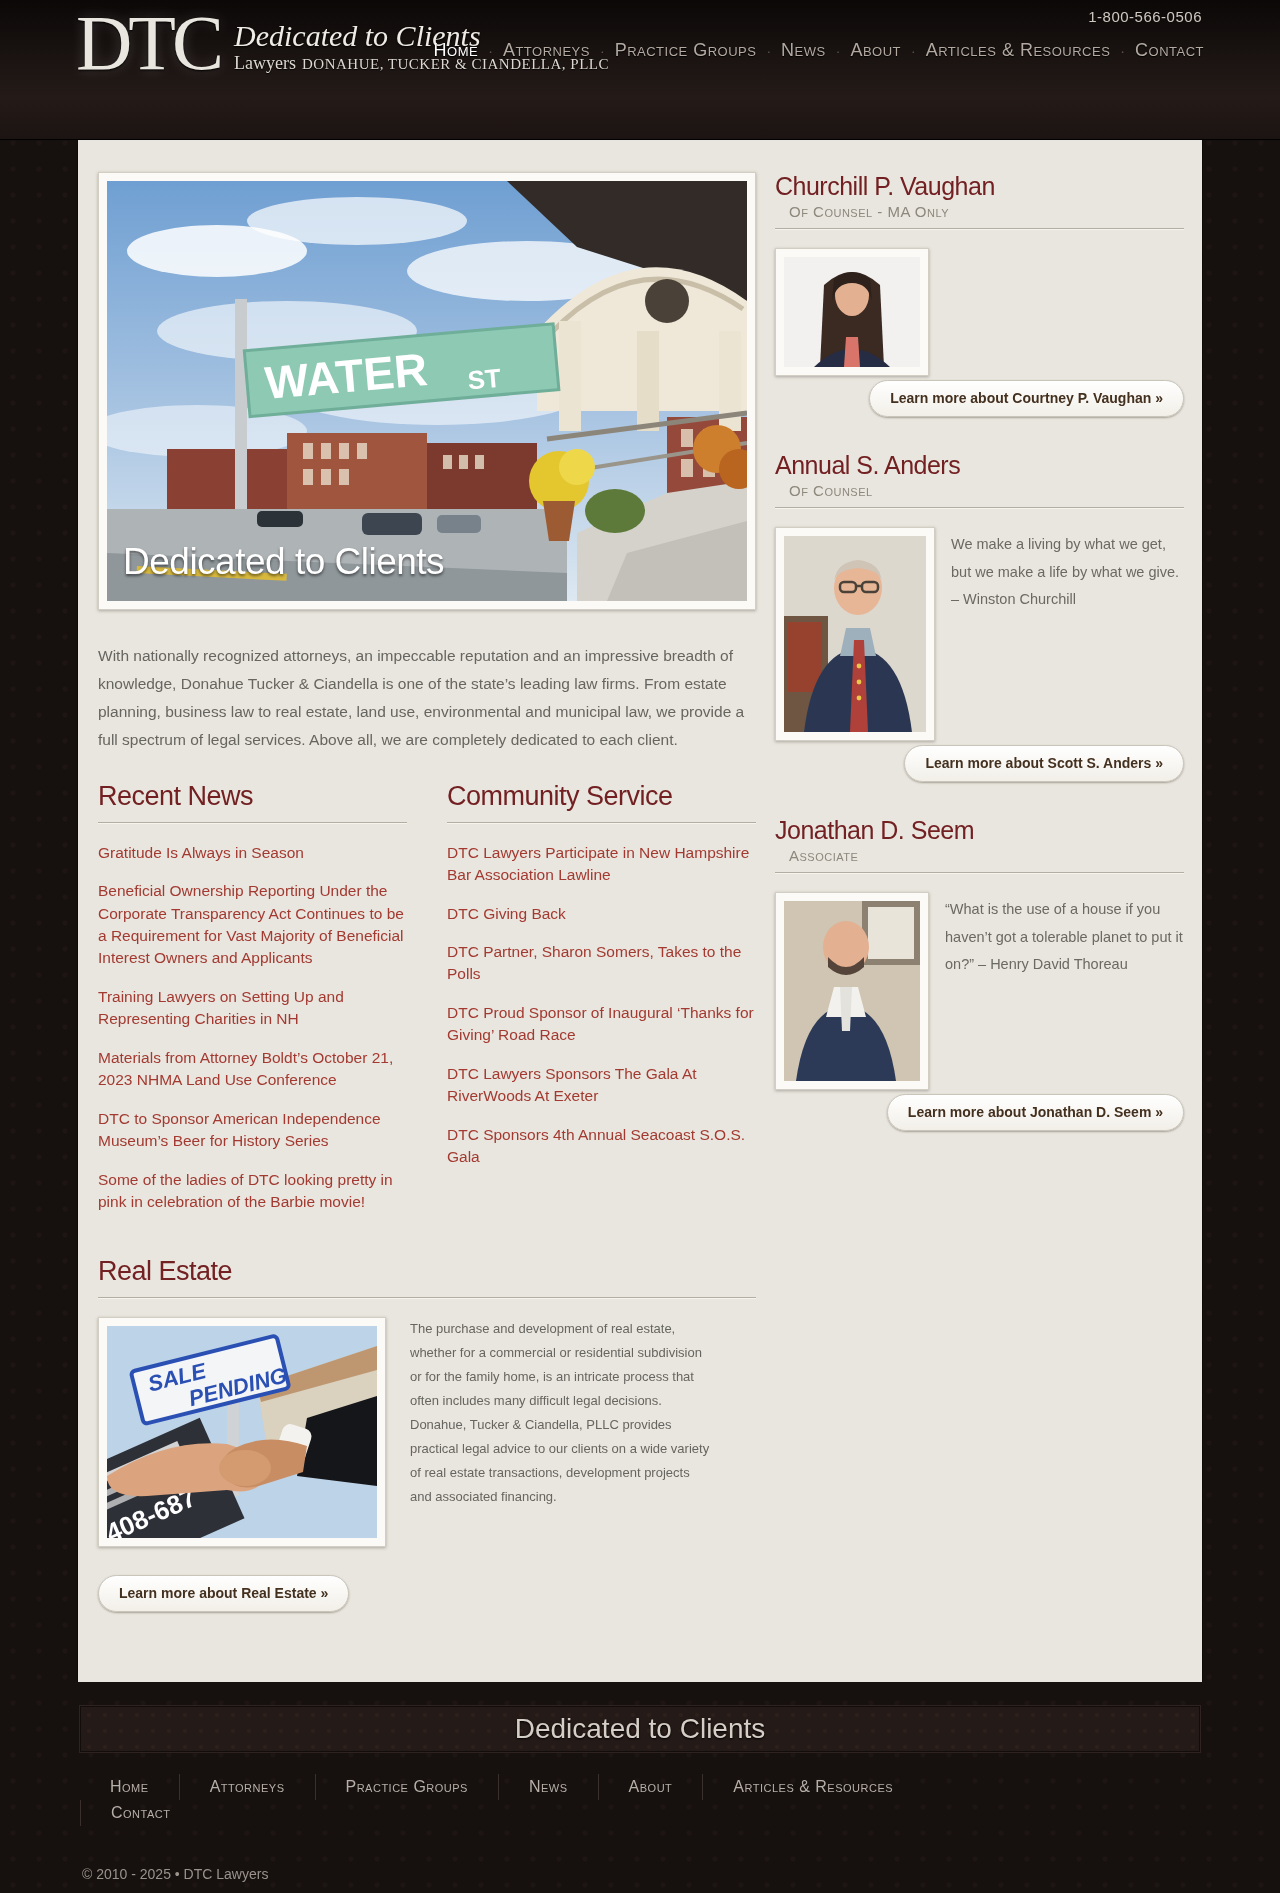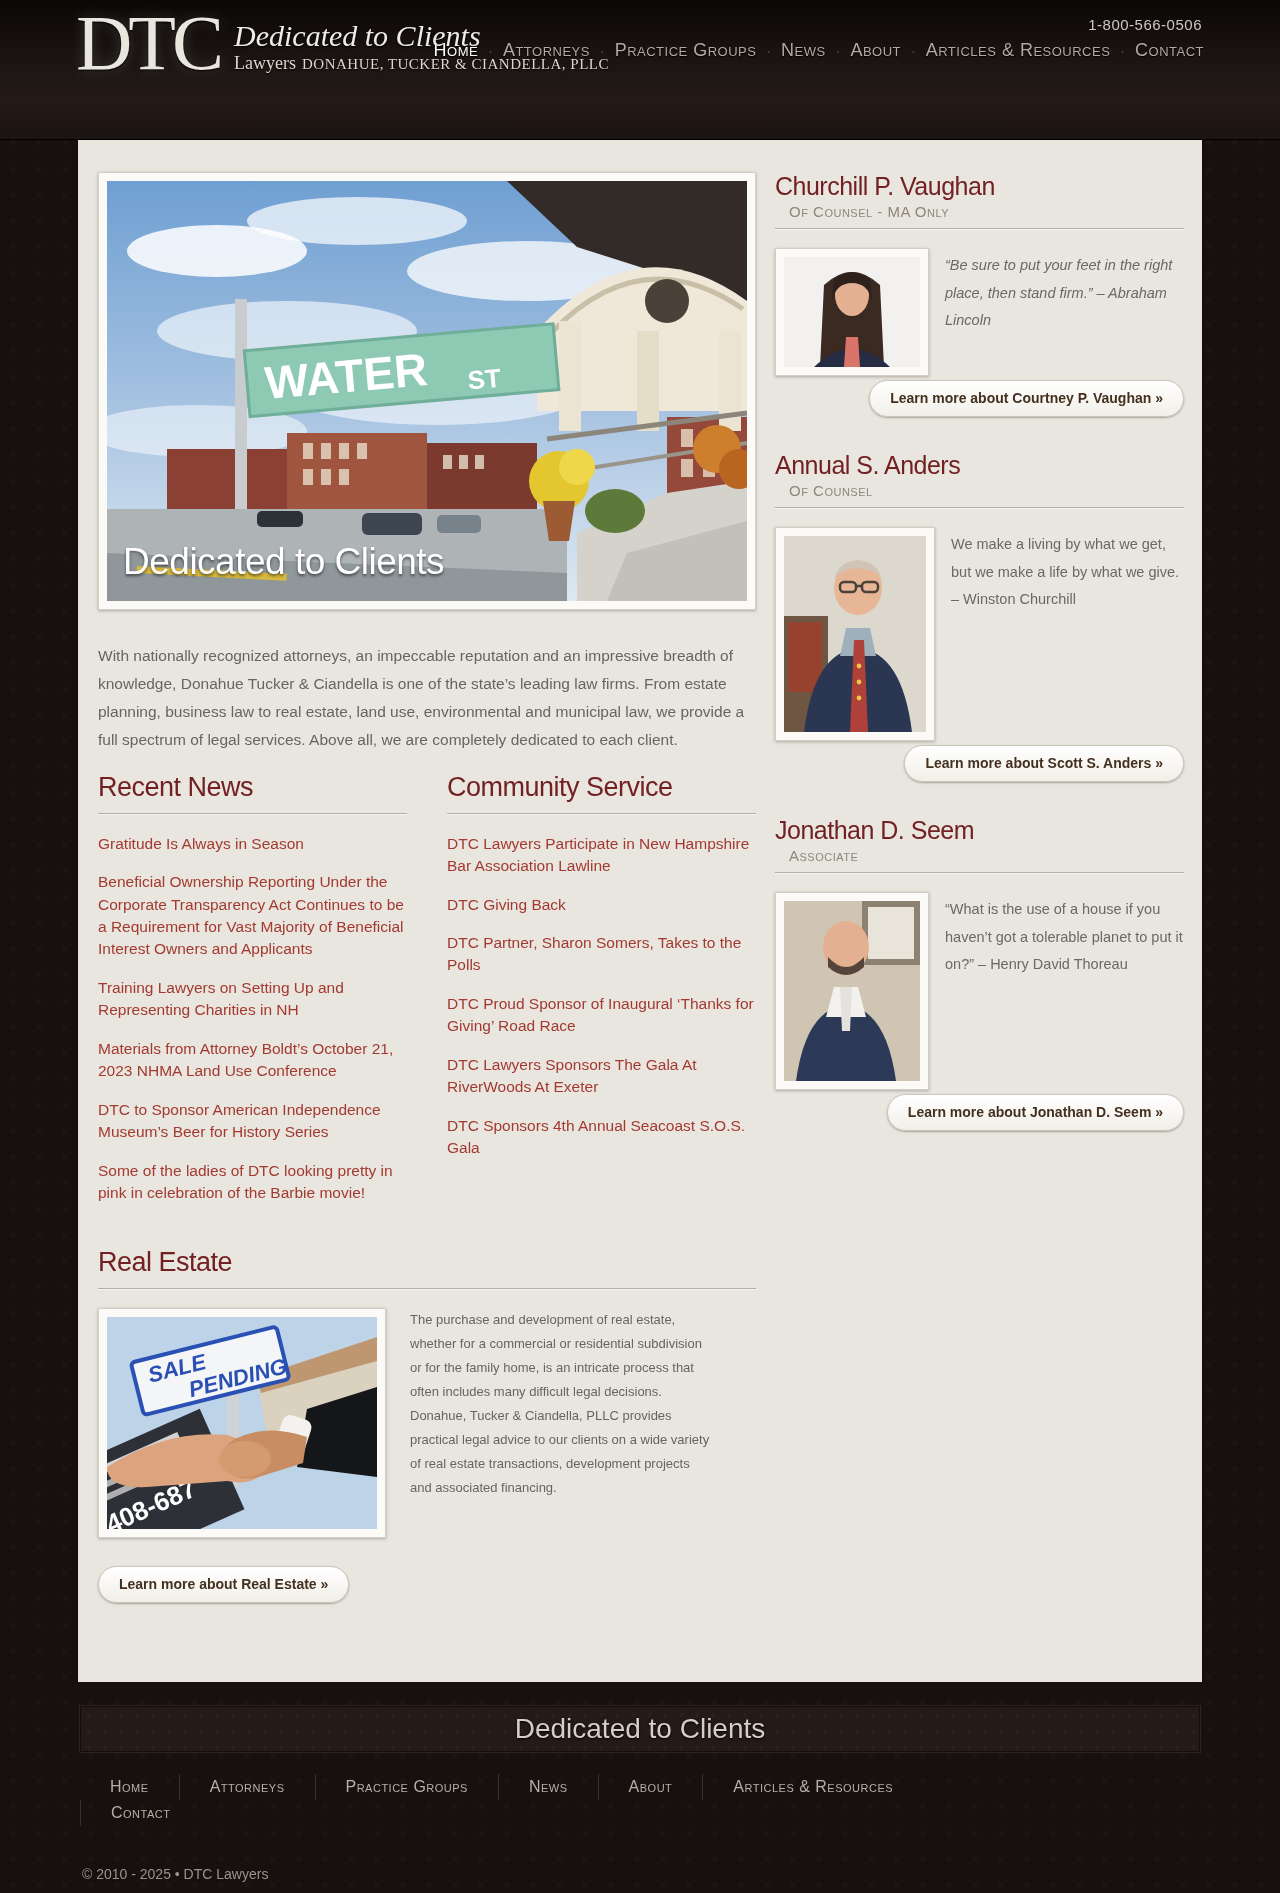--- a/index.html
+++ b/index.html
@@ -31,21 +31,21 @@
   .logo-right { margin-left:14px; padding-bottom:6px; }
   .logo-tagline {
     font-family:"Liberation Serif", serif; font-style:italic;
     font-size:30px; color:#efece6; line-height:1;
     text-shadow:0 1px 2px #000;
   }
   .logo-firmline { font-family:"Liberation Serif", serif; color:#dcd7cf; font-size:15px; margin-top:2px; text-shadow:0 1px 1px #000; }
   .logo-firmline .lawyers-word { font-size:18px; margin-right:6px; }
   .logo-firmline .firm-name { letter-spacing:.5px; }
   .phone {
-    position:absolute; right:2px; top:16px;
+    position:absolute; right:2px; top:8px;
     color:#cfc8c0; font-size:15px; letter-spacing:.5px;
     font-variant:small-caps;
   }
   .main-nav { position:absolute; right:0; top:40px; }
   .main-nav ul { list-style:none; display:flex; align-items:center; }
   .main-nav li { display:flex; align-items:center; }
   .main-nav li + li::before { content:"·"; color:#5d514a; margin:0 10px; font-size:14px; }
   .main-nav a {
     text-decoration:none; color:#b2a9a1; font-size:18px;
     font-variant:small-caps; font-stretch:condensed; letter-spacing:.5px;
@@ -82,21 +82,21 @@
   }
 
   .intro { margin-top:32px; font-size:15.5px; line-height:1.8; color:#67655f; }
 
   h2.section-title {
     color:#722022; font-size:27px; font-weight:400;
     font-stretch:condensed; letter-spacing:-.5px; margin-bottom:10px;
   }
   .rule { border:none; border-top:1px solid #b2aea3; border-bottom:1px solid #f6f4ed; height:2px; margin-bottom:18px; }
 
-  .two-cols { display:flex; gap:40px; margin-top:18px; }
+  .two-cols { display:flex; gap:40px; margin-top:27px; }
   .two-cols section { width:309px; }
   .link-list { list-style:none; }
   .link-list li { margin-bottom:16px; }
   .link-list a {
     color:#a33a31; text-decoration:none; font-size:15.5px; line-height:1.45; cursor:pointer;
   }
 
   .real-estate { margin-top:26px; }
   .re-row { display:flex; gap:24px; margin-top:4px; }
   .re-frame { width:288px; height:230px; flex:none; }
@@ -350,21 +350,20 @@
             <div class="att-frame photo-frame">
               <svg viewBox="0 0 136 110" width="136" height="110" aria-hidden="true">
                 <rect width="136" height="110" fill="#f2f1ef"></rect>
                 <path d="M40,28 Q68,2 96,28 L100,110 L36,110 Z" fill="#3a2a22"></path>
                 <ellipse cx="68" cy="38" rx="17" ry="21" fill="#e3b091"></ellipse>
                 <path d="M30,110 Q68,74 106,110 Z" fill="#252c44"></path>
                 <path d="M62,80 L74,80 L76,110 L60,110 Z" fill="#d9746a"></path>
                 <path d="M50,22 Q68,8 86,22 L88,44 Q84,26 68,26 Q52,26 48,44 Z" fill="#2e211b"></path>
               </svg>
             </div>
-            <p class="quote italic">“Be sure to put your feet in the right place, then stand firm.” – Abraham Lincoln</p>
           </div>
           <div class="btn-row">
             <button class="pill-btn">Learn more about Courtney P. Vaughan »</button>
           </div>
         </div>
 
         <div class="attorney-card">
           <h2>Annual S. Anders</h2>
           <div class="attorney-role">Of Counsel</div>
           <hr class="rule">

